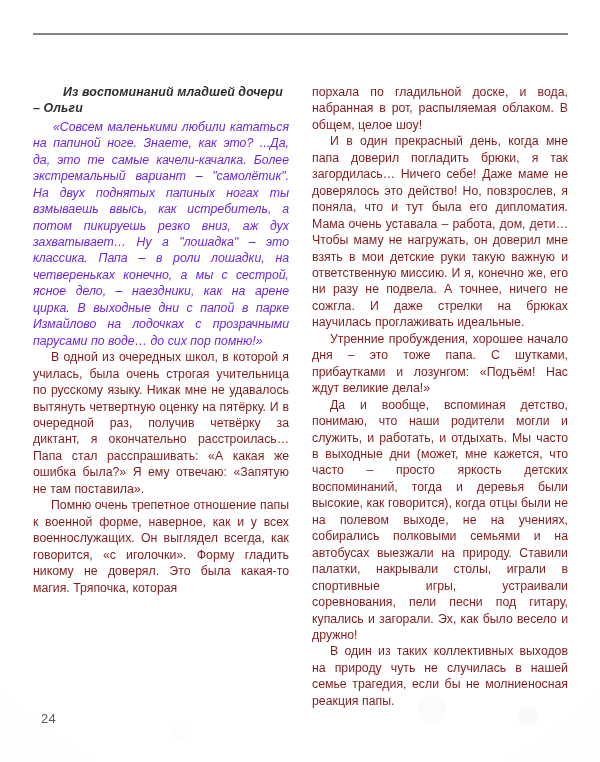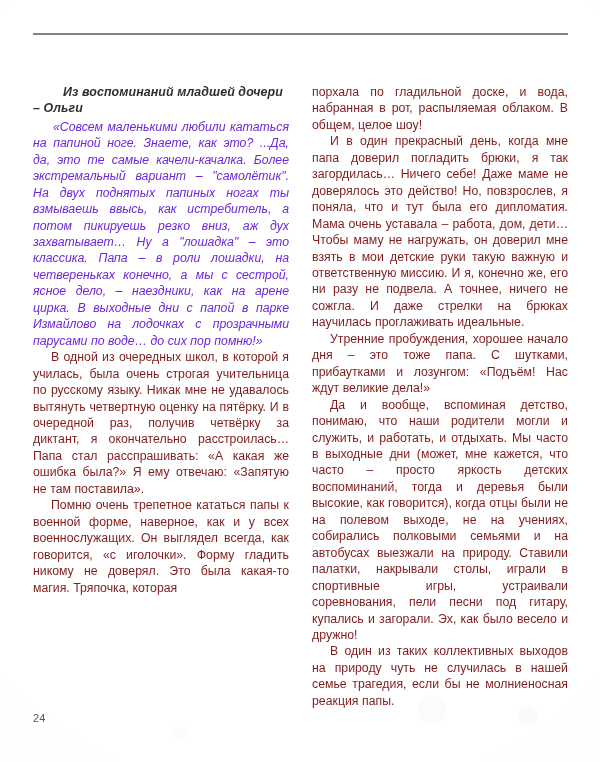--- a/index.html
+++ b/index.html
@@ -93,23 +93,23 @@
   }
   p.quote {
     font-style: italic;
     color: #6d28d9;
     text-indent: 20px;
   }
   p.tight { text-indent: 18px; }
 
   .page-number {
     position: absolute;
-    left: 0;
+    left: 8px;
     top: 712px;
-    font-size: 11px;
+    font-size: 13px;
     line-height: 13px;
     color: #5a5a5a;
     letter-spacing: .2px;
   }
 </style>
 </head>
 <body>
 
 <div class="page"></div>
 
@@ -122,21 +122,21 @@
     <div class="col">
       <h1 class="section-title">Из воспоминаний младшей дочери – Ольги</h1>
 
       <p class="quote">«Совсем маленькими любили кататься на папиной ноге. Знаете, как это? ...Да, да, это те самые качели-качалка. Более экстремальный вариант – "самолётик". На двух поднятых папиных ногах ты взмываешь ввысь, как истребитель, а потом пикируешь резко вниз, аж дух захватывает… Ну а "лошадка" – это классика. Папа – в роли лошадки, на четвереньках конечно, а мы с сестрой, ясное дело, – наездники, как на арене цирка. В выходные дни с папой в парке Измайлово на лодочках с прозрачными парусами по воде… до сих пор помню!»</p>
 
 
       <p class="tight">В одной из очередных школ, в которой я училась, была очень строгая учительница по русскому языку. Никак мне не удавалось вытянуть четвертную оценку на пятёрку. И в очередной раз, получив четвёрку за диктант, я окончательно расстроилась… Папа стал расспрашивать: «А какая же ошибка была?» Я ему отвечаю: «Запятую не там поставила».</p>
 
 
 
-      <p class="tight">Помню очень трепетное кататься папы к военной форме, наверное, как и у всех военнослужащих. Он выглядел всегда, как говорится, «с иголочки». Форму гладить никому не доверял. Это была какая-то магия. Тряпочка, которая</p>
+      <p class="tight">Помню очень трепетное отношение папы к военной форме, наверное, как и у всех военнослужащих. Он выглядел всегда, как говорится, «с иголочки». Форму гладить никому не доверял. Это была какая-то магия. Тряпочка, которая</p>
     </div>
 
     <div class="col">
       <p style="text-indent:0">порхала по гладильной доске, и вода, набранная в рот, распыляемая облаком. В общем, целое шоу!</p>
 
       <p class="tight">И в один прекрасный день, когда мне папа доверил погладить брюки, я так загордилась… Ничего себе! Даже маме не доверялось это действо! Но, повзрослев, я поняла, что и тут была его дипломатия. Мама очень уставала – работа, дом, дети… Чтобы маму не нагружать, он доверил мне взять в мои детские руки такую важную и ответственную миссию. И я, конечно же, его ни разу не подвела. А точнее, ничего не сожгла. И даже стрелки на брюках научилась проглаживать идеальные.</p>
 
 
       <p class="tight">Утренние пробуждения, хорошее начало дня – это тоже папа. С шутками, прибаутками и лозунгом: «Подъём! Нас ждут великие дела!»</p>
 

